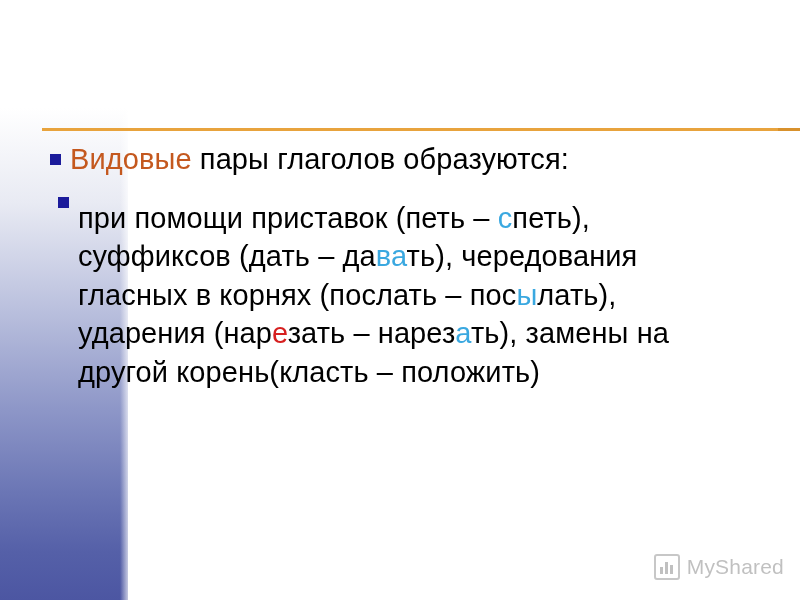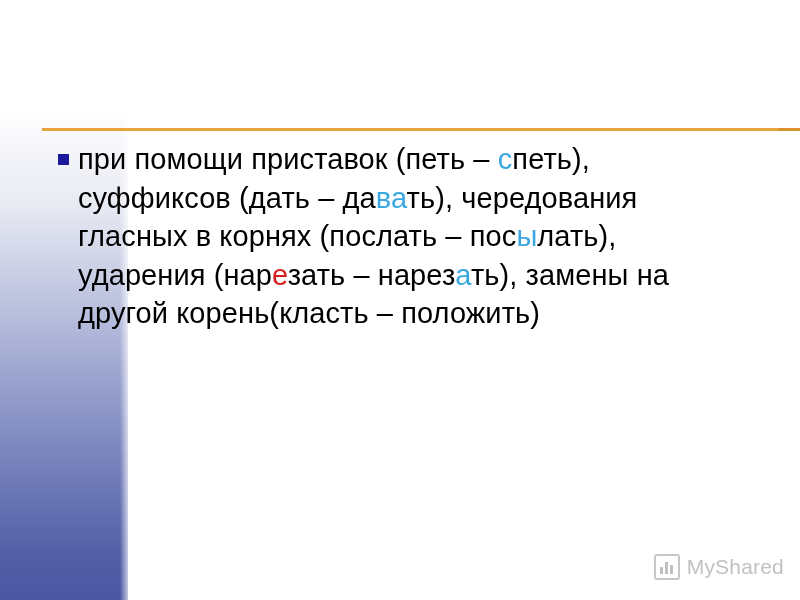--- a/index.html
+++ b/index.html
@@ -85,20 +85,21 @@
 
   .para {
     flex: 1 1 auto;
     font-size: 29px;
     line-height: 1.33;
     color: #000000;
     letter-spacing: 0.1px;
   }
 
   #para2 {
+    margin-top: 16px;
   }
 
   
   #watermark {
     position: absolute;
     right: 16px;
     bottom: 20px;
     display: flex;
     align-items: center;
     opacity: 0.55;
@@ -137,20 +138,24 @@
 <div id="slide">
 
   <div id="left-band"></div>
   <div id="left-band-edge"></div>
 
   <div id="top-rule"></div>
   <div id="right-rule"></div>
 
   <div id="content">
 
+    <div class="bullet-row">
+      <span class="bullet-mark"></span>
+      <div class="para" id="para1"><span style="color: rgb(196, 88, 30);">Видовые</span><span style="color: rgb(0, 0, 0);"> пары глаголов образуются:</span></div>
+    </div>
 
     <div class="bullet-row">
       <span class="bullet-mark indent"></span>
       <div class="para" id="para2"><span style="color: rgb(0, 0, 0);"> при помощи приставок (петь – </span><span style="color: rgb(58, 168, 224);">с</span><span style="color: rgb(0, 0, 0);">петь), суффиксов (дать – да</span><span style="color: rgb(58, 168, 224);">ва</span><span style="color: rgb(0, 0, 0);">ть), чередования гласных в корнях (послать – пос</span><span style="color: rgb(58, 168, 224);">ы</span><span style="color: rgb(0, 0, 0);">лать), ударения (нар</span><span style="color: rgb(214, 31, 31);">е</span><span style="color: rgb(0, 0, 0);">зать – нарез</span><span style="color: rgb(58, 168, 224);">а</span><span style="color: rgb(0, 0, 0);">ть), замены на другой корень(класть – положить)</span></div>
     </div>
 
   </div>
 
   <div id="watermark">
     <span class="wm-icon">

